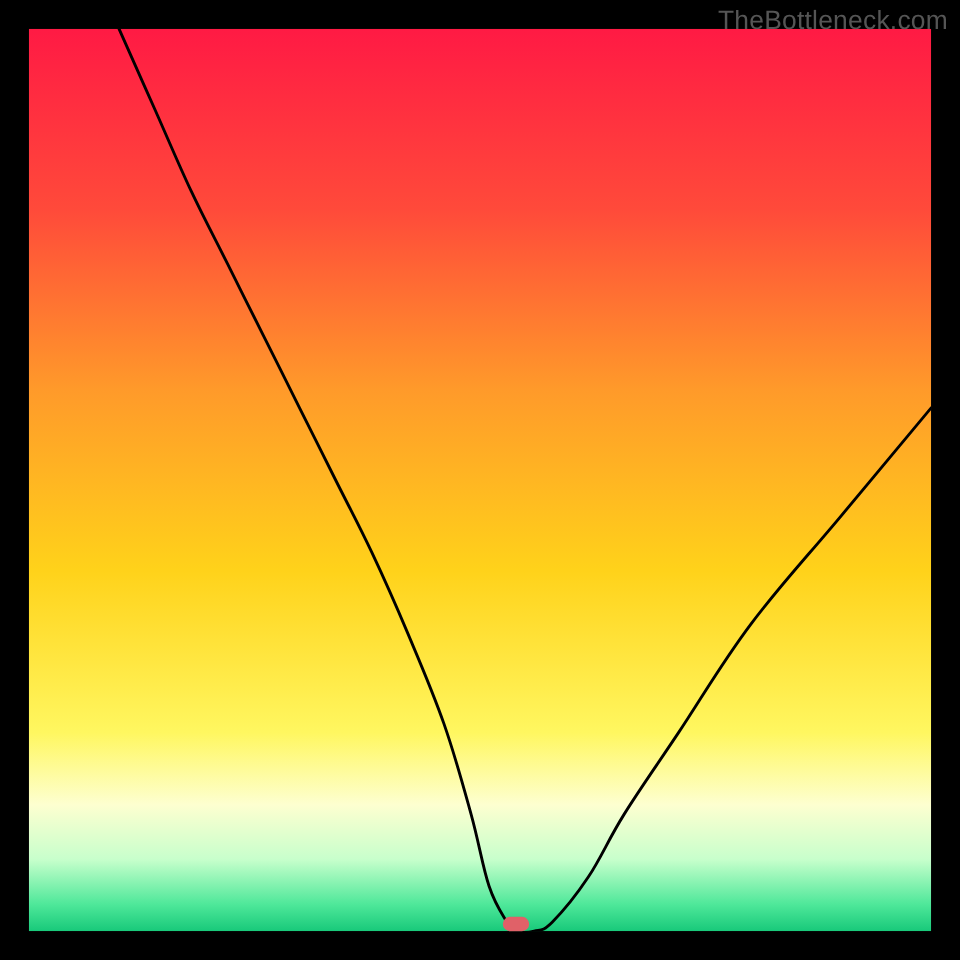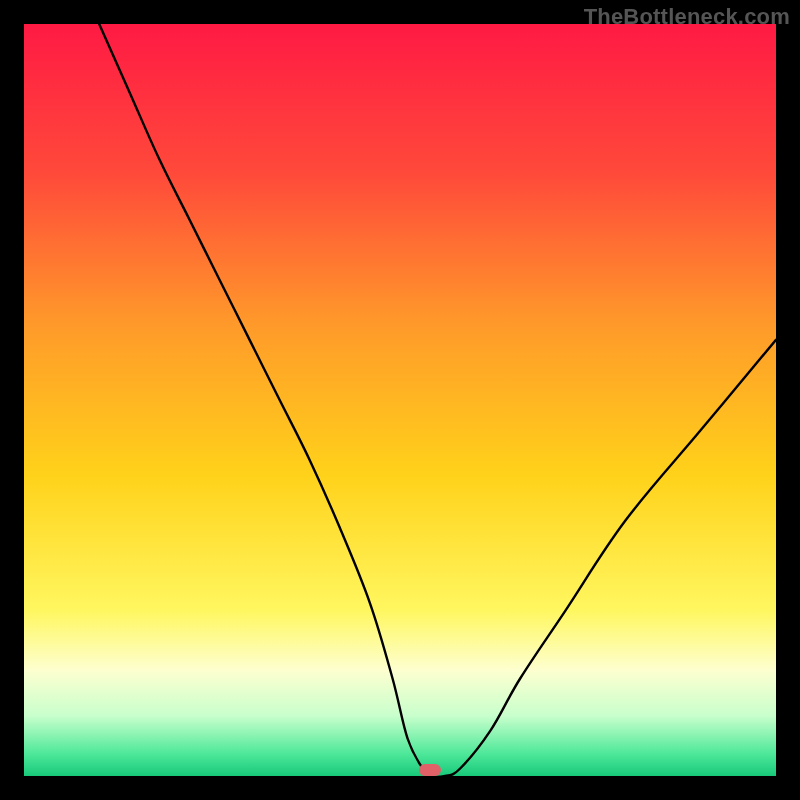--- a/index.html
+++ b/index.html
@@ -16,21 +16,21 @@
     width: 800px;
     height: 800px;
     background: #000;
   }
   .watermark {
     position: absolute;
     top: 4px;
     right: 10px;
     color: #555;
     font-size: 22px;
-    font-weight: 700;
+    font-weight: 400;
     letter-spacing: 0.2px;
     z-index: 10;
     user-select: none;
   }
   .plot {
     position: absolute;
     left: 24px;
     top: 24px;
     width: 752px;
     height: 752px;

